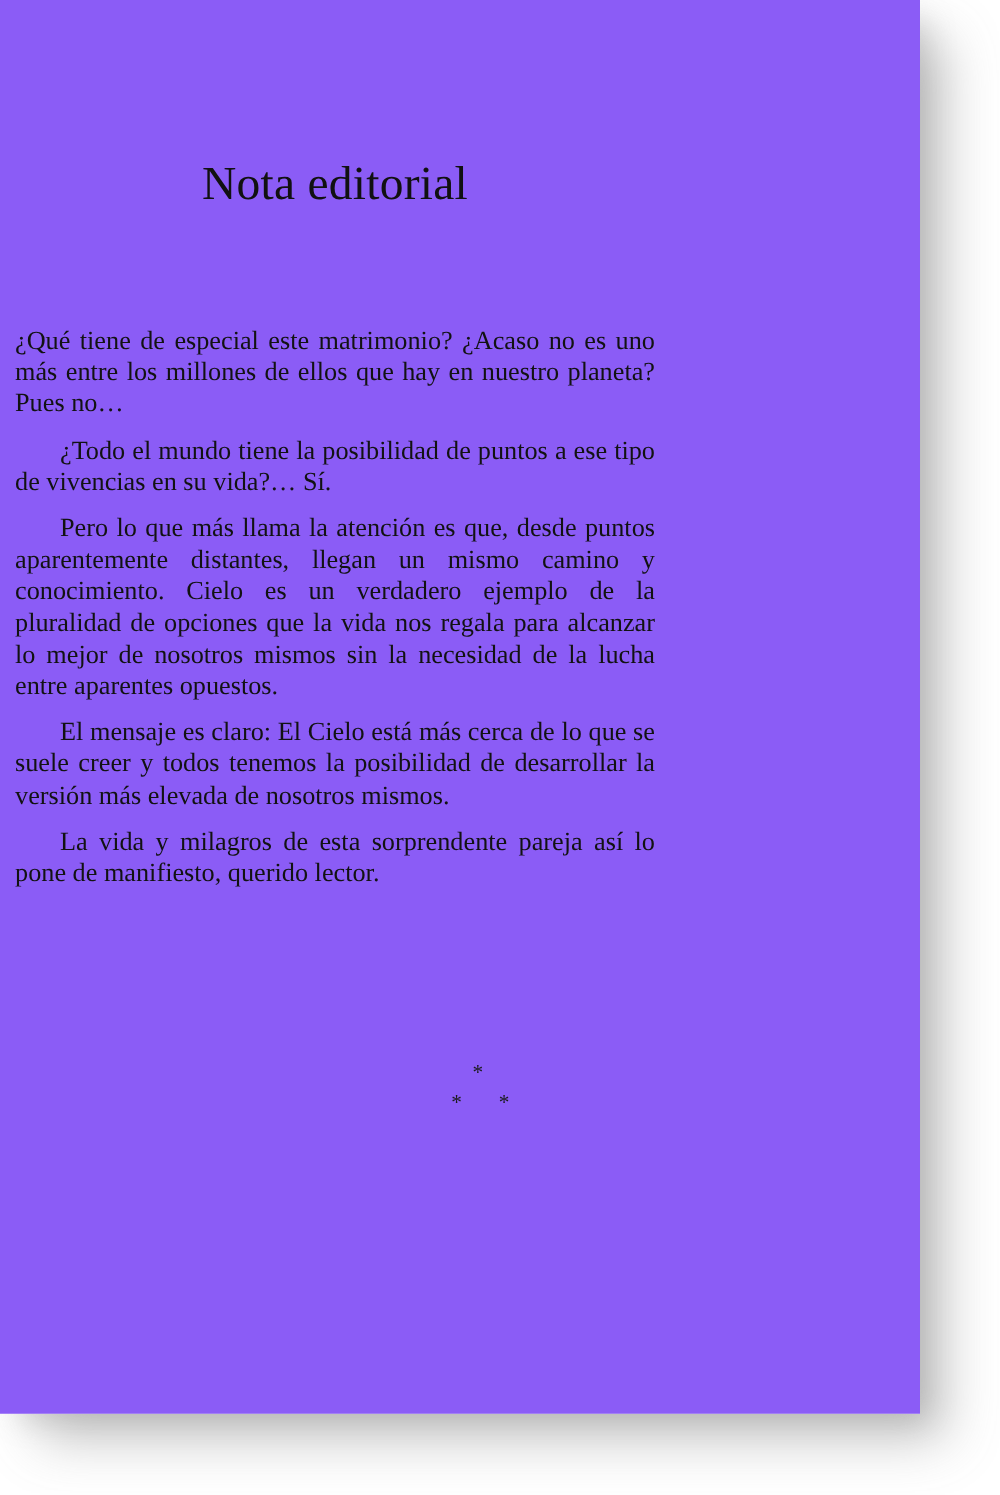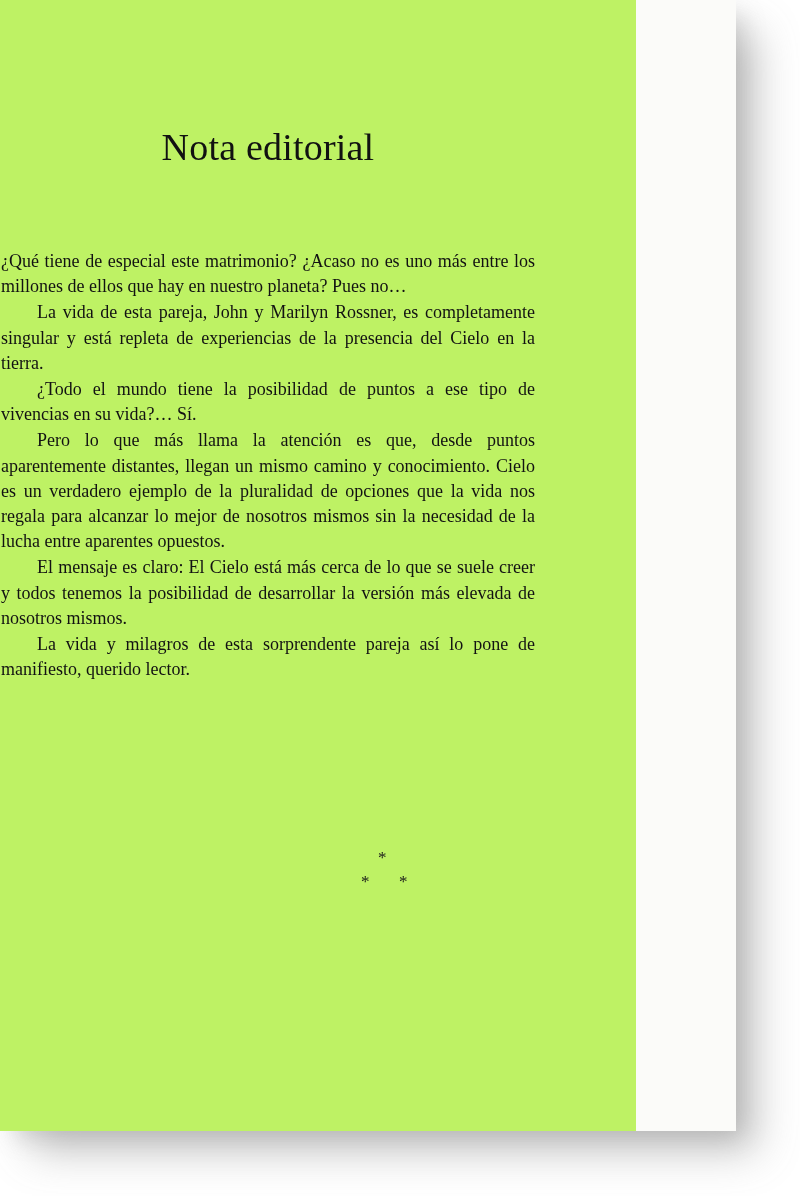--- a/index.html
+++ b/index.html
@@ -25,23 +25,23 @@
     box-shadow: 26px 26px 40px -6px rgba(120,120,120,0.42),
                 10px 10px 22px -4px rgba(140,140,140,0.30);
     background: #fbfbf9;
     z-index: 0;
   }
 
   #page {
     position: absolute;
     left: 0;
     top: 0;
-    width: 636px;
+    width: 736px;
     height: 1131px;
-    background: #bef264;
+    background: #8b5cf6;
     z-index: 1;
     overflow: hidden;
   }
 
   .page-title {
     margin: 0;
     padding: 0;
     text-align: center;
     font-weight: normal;
     font-size: 38px;
@@ -55,23 +55,23 @@
   }
 
   .body-copy {
     position: absolute;
     top: 248px;
     left: 0;
     width: 536px;
   }
 
   .body-copy p {
-    margin: 1px;
+    margin: 12px;
     padding: 0;
-    font-size: 18px;
+    font-size: 21px;
     line-height: 25.2px;
     color: #121212;
     text-align: justify;
     text-justify: inter-word;
     text-indent: 0;
     hyphens: none;
   }
 
   .body-copy p.indented {
     text-indent: 36px;
@@ -101,21 +101,20 @@
 <body>
 
 <div id="page-shadow"></div>
 
 <div id="page">
 
   <h1 class="page-title">Nota editorial</h1>
 
   <div class="body-copy">
     <p class="paragraph">¿Qué tiene de especial este matrimonio? ¿Acaso no es uno más entre los millones de ellos que hay en nuestro planeta? Pues no…</p>
-    <p class="paragraph indented">La vida de esta pareja, John y Marilyn Rossner, es completamente singular y está repleta de experiencias de la presencia del Cielo en la tierra.</p>
     <p class="paragraph indented">¿Todo el mundo tiene la posibilidad de puntos a ese tipo de vivencias en su vida?… Sí.</p>
     <p class="paragraph indented">Pero lo que más llama la atención es que, desde puntos aparentemente distantes, llegan un mismo camino y conocimiento. Cielo es un verdadero ejemplo de la pluralidad de opciones que la vida nos regala para alcanzar lo mejor de nosotros mismos sin la necesidad de la lucha entre aparentes opuestos.</p>
     <p class="paragraph indented">El mensaje es claro: El Cielo está más cerca de lo que se suele creer y todos tenemos la posibilidad de desarrollar la versión más elevada de nosotros mismos.</p>
     <p class="paragraph indented">La vida y milagros de esta sorprendente pareja así lo pone de manifiesto, querido lector.</p>
   </div>
 
   <div class="ornament">
     <span class="ast ast-top">*</span>
     <span class="ast ast-left">*</span>
     <span class="ast ast-right">*</span>

